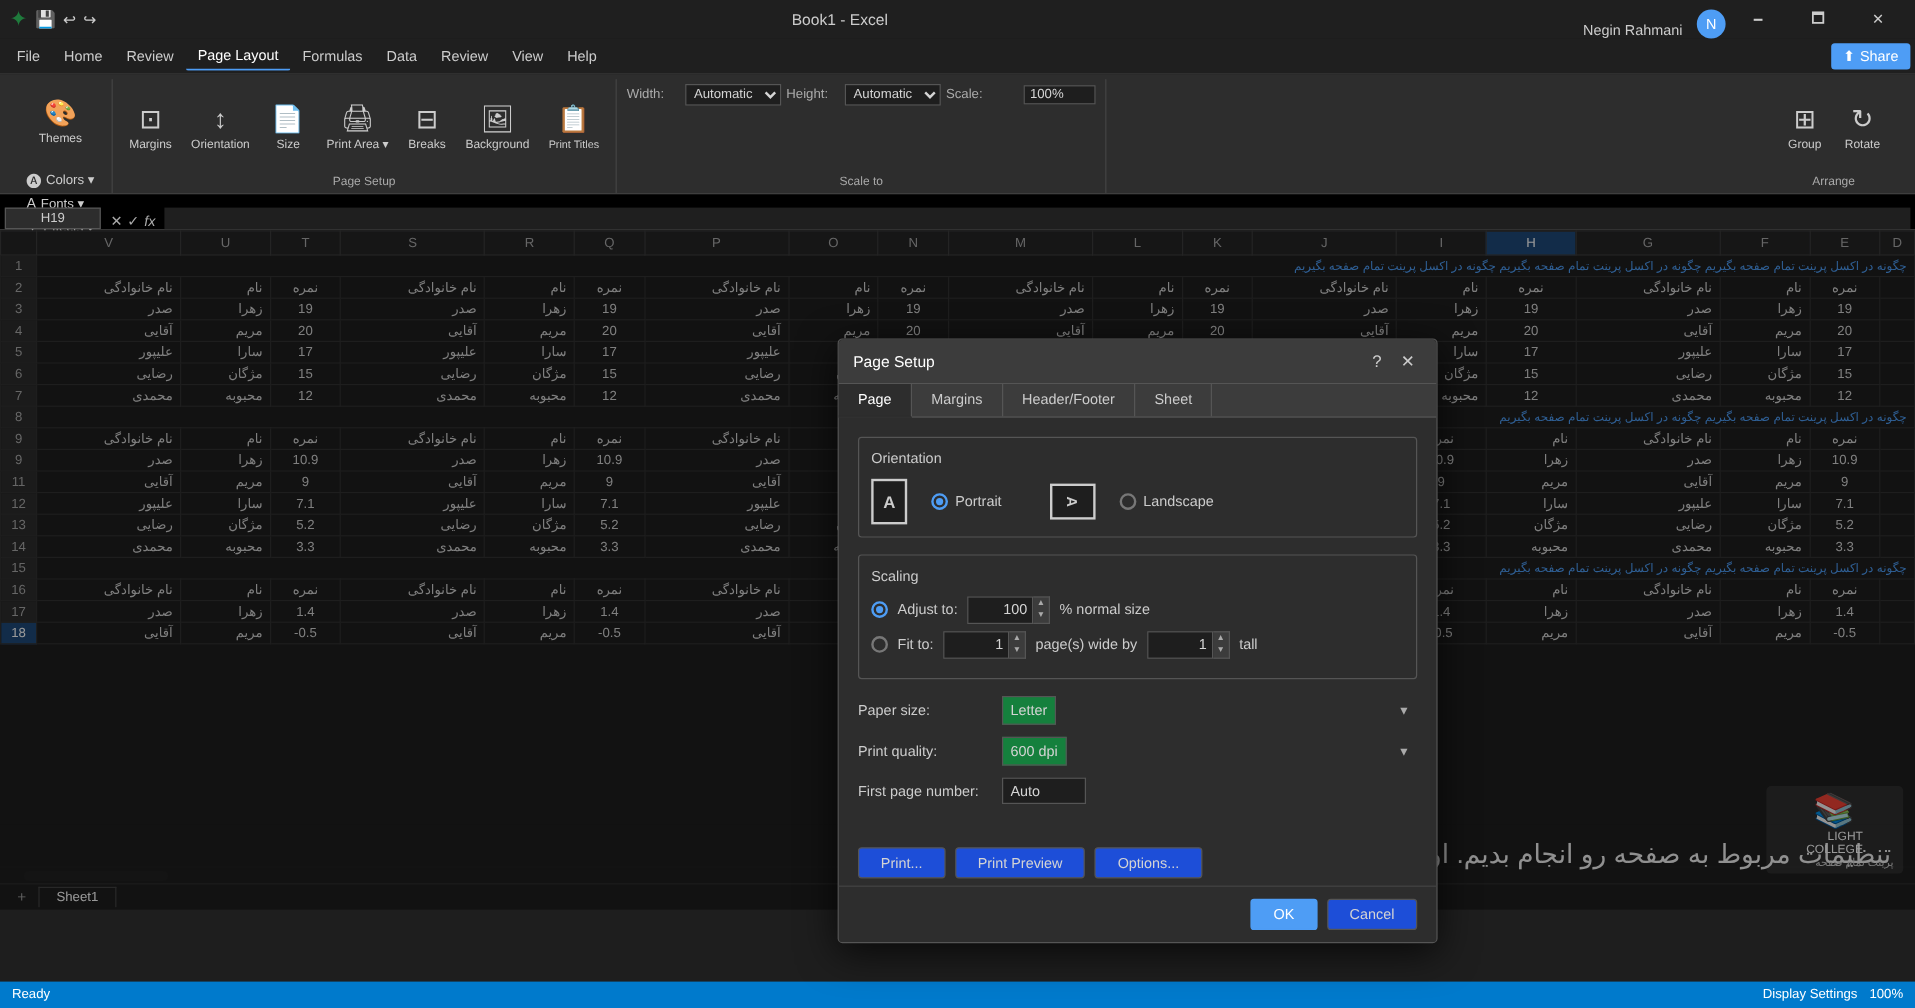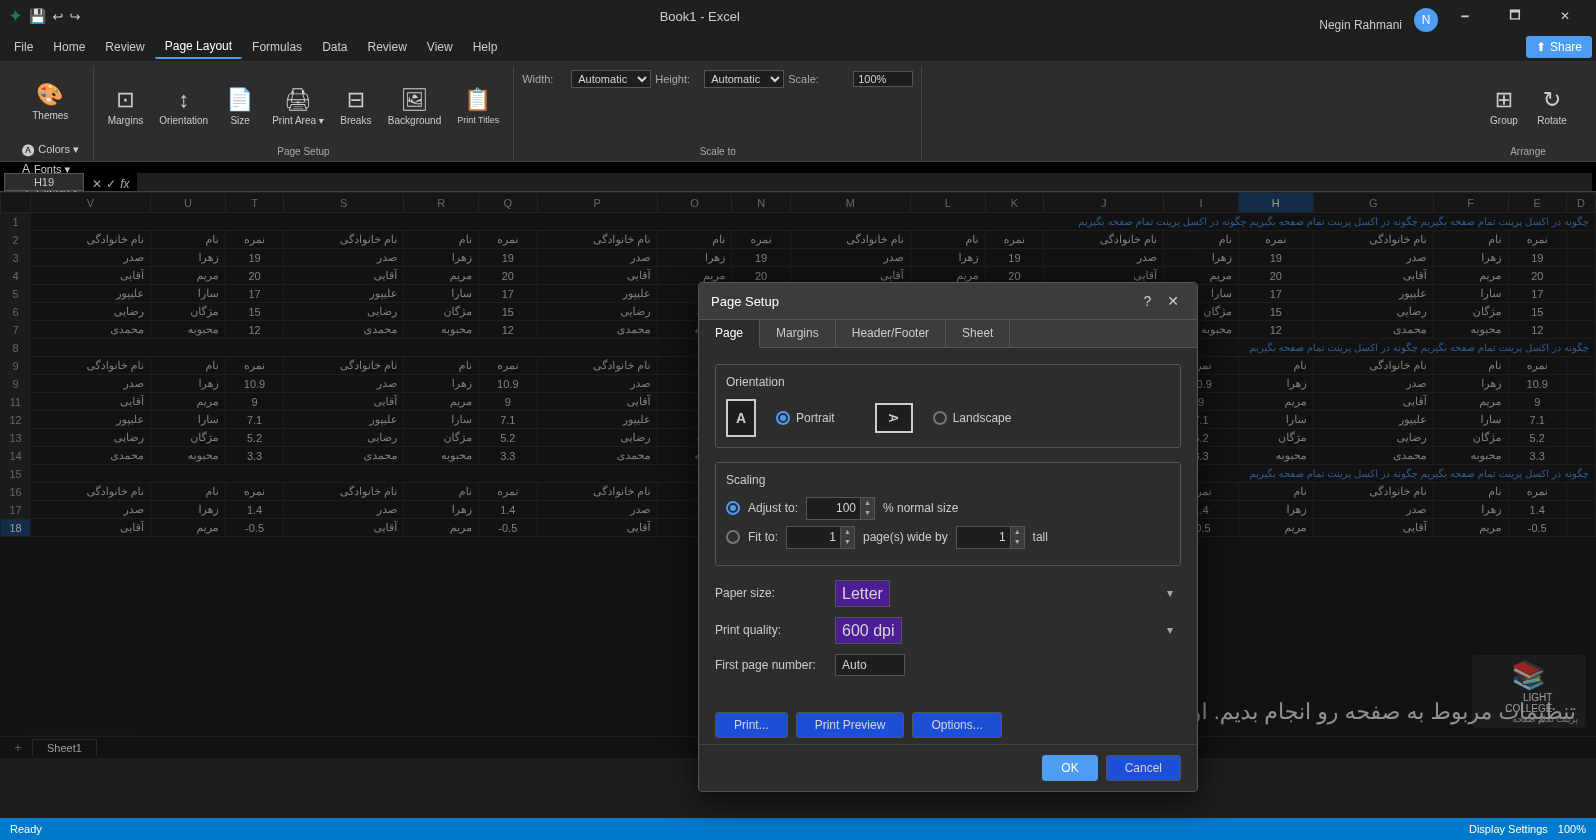--- a/index.html
+++ b/index.html
@@ -276,22 +276,22 @@
     .spin-arrows {
       display: flex; flex-direction: column;
       background: #3c3c3c; border: 1px solid #555; border-left: none;
     }
     .spin-arrow { font-size: 7px; padding: 1px 3px; cursor: pointer; color: #aaa; line-height: 1.2; }
 
     
     .prop-row { display: flex; align-items: center; gap: 10px; margin-bottom: 10px; }
     .prop-label { font-size: 12px; color: #ccc; min-width: 110px; }
     .prop-select {
-      flex: 1; background: #4c1d95; border: 1px solid #555; color: #d4d4d4;
-      padding: 4px 6px; font-size: 16px; appearance: none; cursor: pointer;
+      flex: 1; background: #15803d; border: 1px solid #555; color: #d4d4d4;
+      padding: 4px 6px; font-size: 12px; appearance: none; cursor: pointer;
       position: relative;
     }
     .prop-select-wrapper { flex: 1; position: relative; }
     .prop-select-wrapper::after { content: '▾'; position: absolute; right: 8px; top: 50%; transform: translateY(-50%); color: #aaa; pointer-events: none; }
     .prop-input-sm {
       width: 70px; background: #1e1e1e; border: 1px solid #555; color: #d4d4d4;
       padding: 3px 6px; font-size: 12px;
     }
 
     

